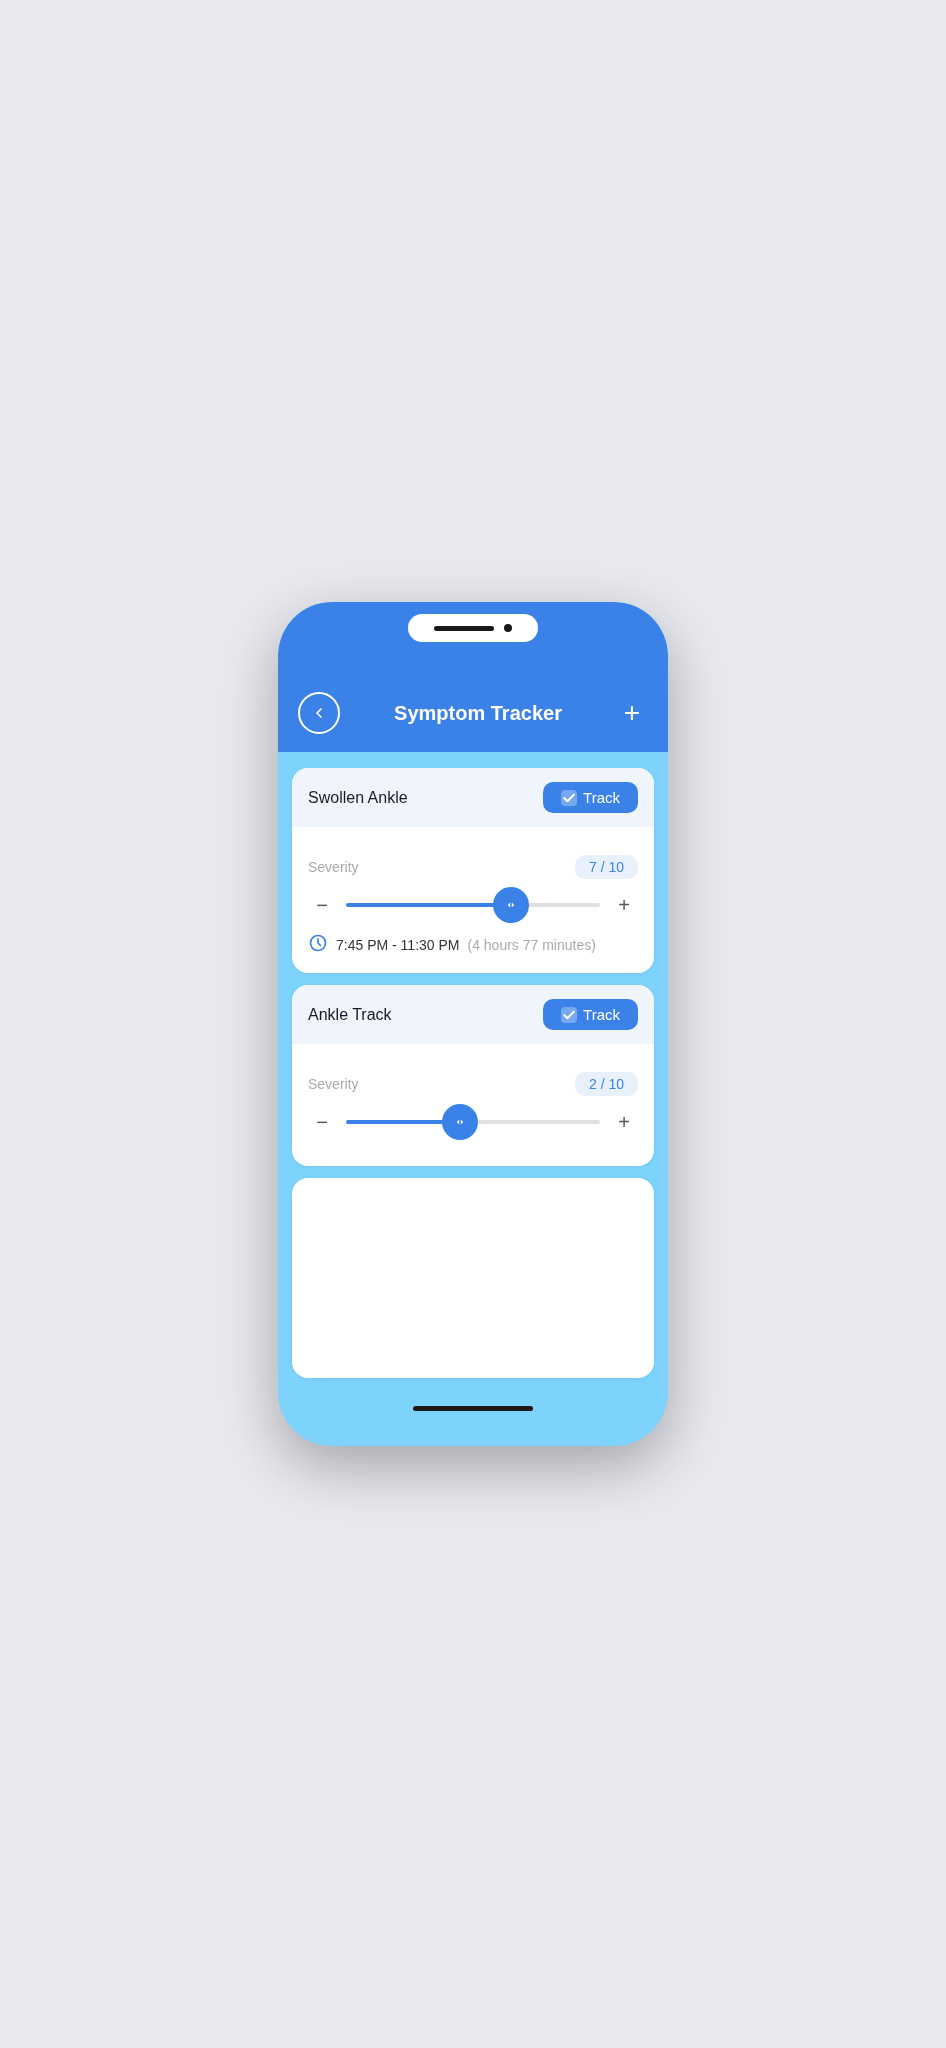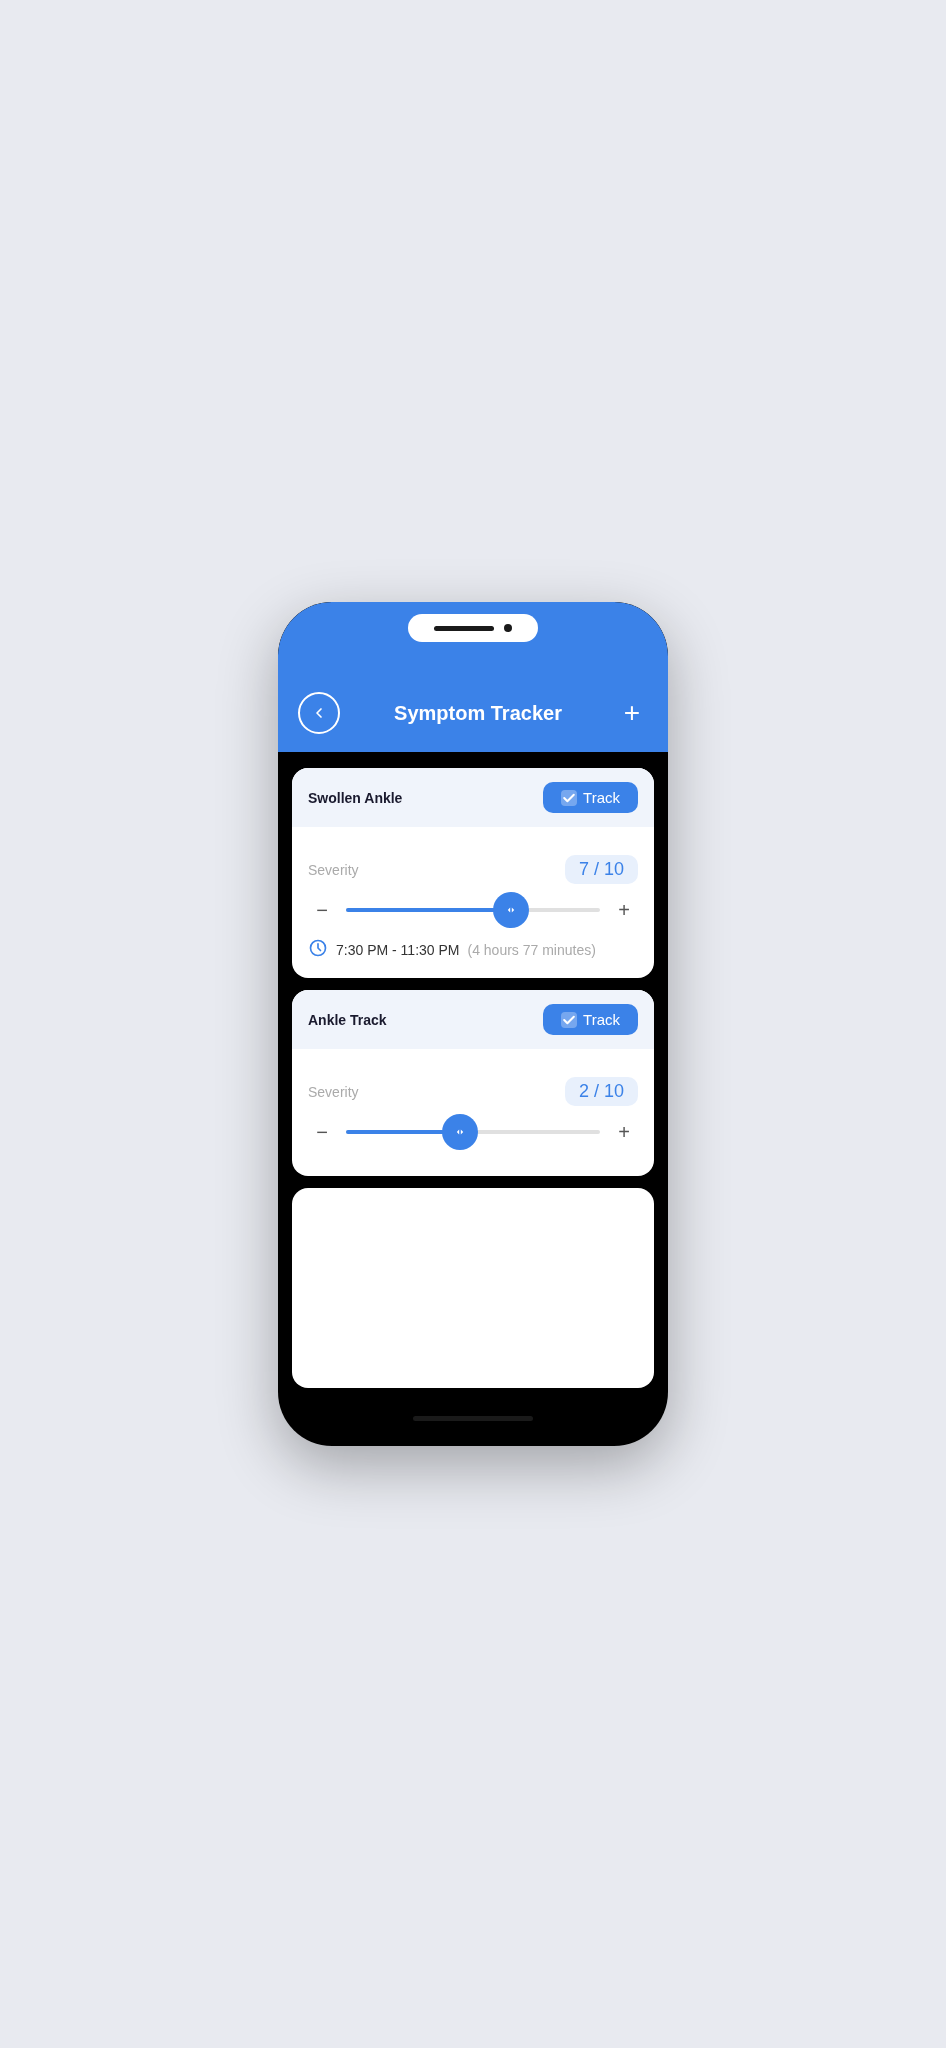--- a/index.html
+++ b/index.html
@@ -9,21 +9,21 @@
       display: flex;
       justify-content: center;
       align-items: center;
       min-height: 100vh;
       font-family: -apple-system, BlinkMacSystemFont, 'Segoe UI', sans-serif;
     }
 
     .phone-frame {
       width: 390px;
       min-height: 844px;
-      background: #000000;
+      background: #7dd3fc;
       border-radius: 54px;
       overflow: hidden;
       position: relative;
       box-shadow: 0 20px 60px rgba(0,0,0,0.3);
     }
 
     
     .phone-top {
       background: #3b82e8;
       height: 80px;
@@ -132,22 +132,22 @@
 
     .card-header {
       background: #f0f4fb;
       padding: 14px 16px;
       display: flex;
       align-items: center;
       justify-content: space-between;
     }
 
     .symptom-name {
-      font-size: 14px;
-      font-weight: 700;
+      font-size: 16px;
+      font-weight: 400;
       color: #1a1a2e;
     }
 
     .track-btn {
       background: #3b82e8;
       color: white;
       border: none;
       border-radius: 10px;
       padding: 7px 18px;
       font-size: 15px;
@@ -177,21 +177,21 @@
     .severity-label {
       color: #aaa;
       font-size: 14px;
     }
 
     .severity-badge {
       background: #e8f0fc;
       color: #3b82e8;
       border-radius: 10px;
       padding: 4px 14px;
-      font-size: 18px;
+      font-size: 14px;
       font-weight: 500;
     }
 
     .slider-row {
       display: flex;
       align-items: center;
       gap: 10px;
       margin-bottom: 14px;
     }
 
@@ -362,21 +362,21 @@
           <div class="slider-btn">+</div>
         </div>
         <div class="time-row">
           <span class="time-icon">
             <svg viewBox="0 0 24 24" fill="none" stroke="#3b82e8" stroke-width="2" stroke-linecap="round" stroke-linejoin="round">
               <circle cx="12" cy="12" r="9"></circle>
               <polyline points="12,7 12,12 15,15"></polyline>
             </svg>
           </span>
           <span class="time-main">
-            <span>7:30 PM</span> - <span>11:30 PM</span>
+            <span>7:45 PM</span> - <span>11:30 PM</span>
           </span>
           <span class="time-duration">(4 hours 77 minutes)</span>
         </div>
       </div>
     </div>
 
     <div class="symptom-card">
       <div class="card-header">
         <span class="symptom-name">Ankle Track</span>
         <button class="track-btn">

